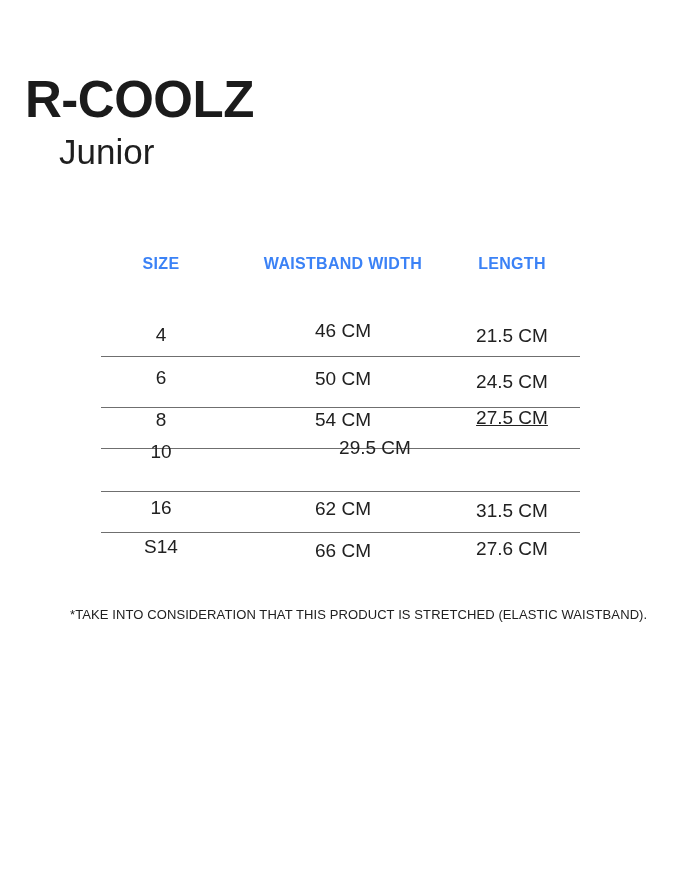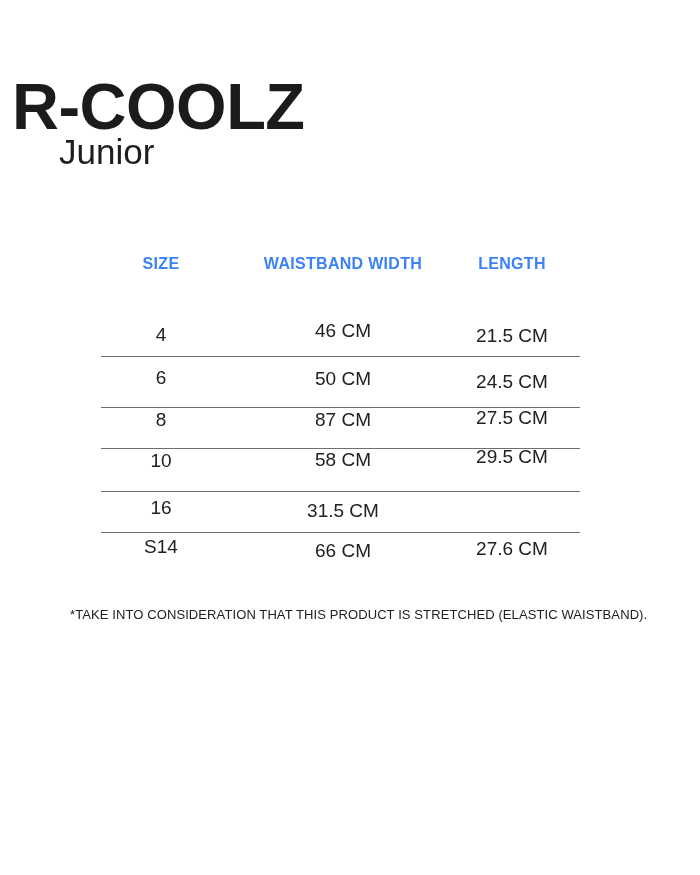--- a/index.html
+++ b/index.html
@@ -15,23 +15,23 @@
     position: relative;
     overflow: hidden;
   }
   .stage {
     position: absolute;
     inset: 0;
     background: #ffffff;
   }
   .brand {
     position: absolute;
-    left: 12px;
+    left: 25px;
     top: 74px;
-    font-size: 65px;
+    font-size: 51px;
     font-weight: 700;
     letter-spacing: -0.5px;
     line-height: 1.0;
     color: #1b1b1b;
     white-space: nowrap;
   }
   .subtitle {
     position: absolute;
     left: 59px;
     top: 134px;
@@ -68,21 +68,21 @@
   .thead { top: 0; }
   .thead > div {
     font-size: 16px;
     font-weight: 700;
     letter-spacing: 0.3px;
     color: #3b82f6;
   }
   .r1 { top: 69px; }
   .r2 { top: 116px; }
   .r3 { top: 156px; }
-  .r4 { top: 196px; }
+  .r4 { top: 187px; gap: 32px; }
   .r5 { top: 244px; }
   .r6 { top: 285px; }
   .divider {
     position: absolute;
     left: 31px;
     width: 479px;
     height: 1px;
     background: #6f6f6f;
   }
   .d1 { top: 116px; }
@@ -90,21 +90,21 @@
   .d3 { top: 208px; }
   .d4 { top: 251px; }
   .d5 { top: 292px; }
   
   .r1 .c-size  { transform: translateY(2px); }
   .r1 .c-waist { transform: translateY(-2px); }
   .r1 .c-len   { transform: translateY(3px); }
   .r2 .c-size  { transform: translateY(-2px); }
   .r2 .c-waist { transform: translateY(-1px); }
   .r2 .c-len   { transform: translateY(2px); }
-  .r3 .c-len   { transform: translateY(-2px); }
+  .r3 .c-len   { transform: translateY(-2px); text-decoration: underline; }
   .r4 .c-size  { transform: translateY(1px); }
   .r4 .c-len   { transform: translateY(-3px); }
   .r5 .c-waist { transform: translateY(1px); }
   .r5 .c-len   { transform: translateY(3px); }
   .r6 .c-size  { transform: translateY(-2px); }
   .r6 .c-waist { transform: translateY(2px); }
   .footnote {
     position: absolute;
     left: 70px;
     top: 607px;
@@ -140,34 +140,34 @@
 
     <div class="trow r2">
       <div class="c-size">6</div>
       <div class="c-waist">50 CM</div>
       <div class="c-len">24.5 CM</div>
     </div>
     <div class="divider d2"></div>
 
     <div class="trow r3">
       <div class="c-size">8</div>
-      <div class="c-waist">87 CM</div>
+      <div class="c-waist">54 CM</div>
       <div class="c-len">27.5 CM</div>
     </div>
     <div class="divider d3"></div>
 
     <div class="trow r4">
       <div class="c-size">10</div>
-      <div class="c-waist">58 CM</div>
       <div class="c-len">29.5 CM</div>
     </div>
     <div class="divider d4"></div>
 
     <div class="trow r5">
       <div class="c-size">16</div>
+      <div class="c-waist">62 CM</div>
       <div class="c-len">31.5 CM</div>
     </div>
     <div class="divider d5"></div>
 
     <div class="trow r6">
       <div class="c-size">S14</div>
       <div class="c-waist">66 CM</div>
       <div class="c-len">27.6 CM</div>
     </div>
 

